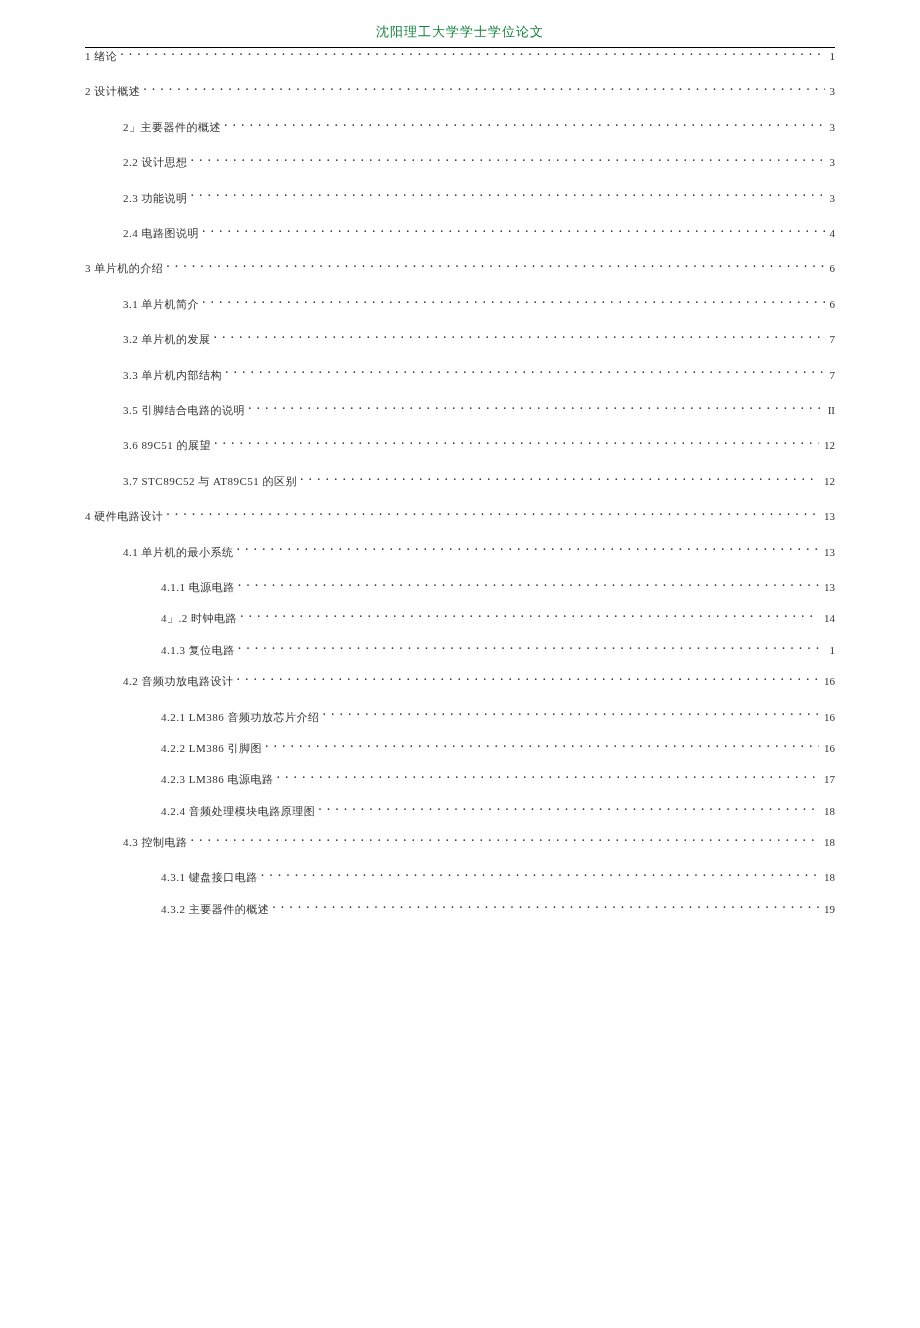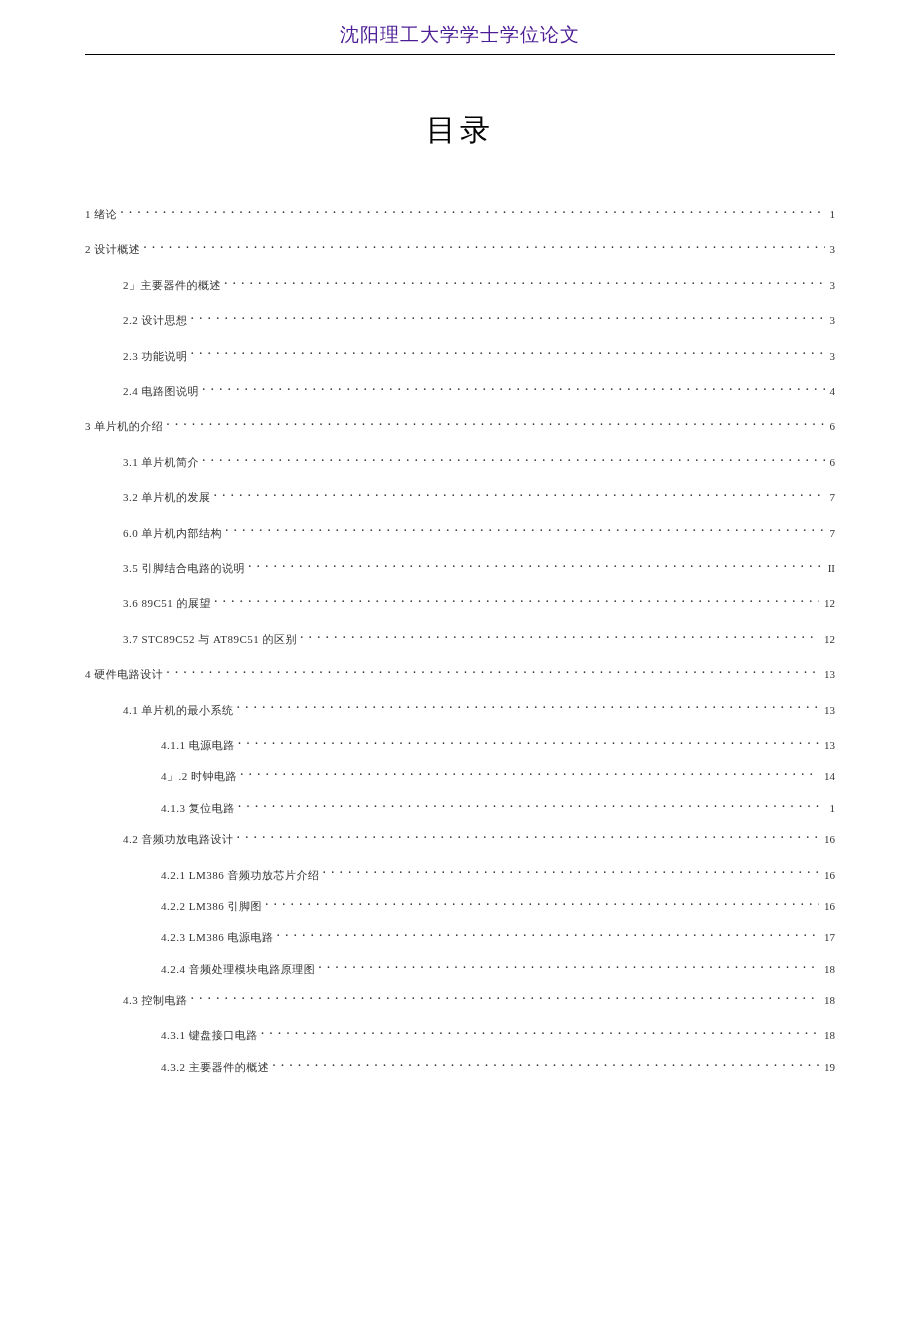--- a/index.html
+++ b/index.html
@@ -12,22 +12,22 @@
     }
     .page {
       padding: 0 85px 40px 85px;
     }
     .header-wrap {
       text-align: center;
       padding-top: 22px;
       padding-bottom: 6px;
     }
     .running-header {
-      font-size: 19px;
-      color: #4c1d95;
+      font-size: 13px;
+      color: #15803d;
       display: inline-block;
       letter-spacing: 1px;
     }
     .header-rule {
       border: none;
       border-top: 1.5px solid #000;
       margin: 0 85px;
     }
     .title {
       font-size: 30px;
@@ -77,21 +77,20 @@
   </style>
 </head>
 <body>
 
 <div class="header-wrap">
   <span class="running-header">沈阳理工大学学士学位论文</span>
 </div>
 <hr class="header-rule">
 
 <div class="page">
-  <h1 class="title">目录</h1>
   <div id="toc-container">
       <div class="toc-entry lvl1">
         <span class="toc-label">1  绪论</span>
         <span class="toc-leader"></span>
         <span class="toc-page">1</span>
       </div>
       <div class="toc-entry lvl1">
         <span class="toc-label">2 设计概述</span>
         <span class="toc-leader"></span>
         <span class="toc-page">3</span>
@@ -125,21 +124,21 @@
         <span class="toc-label">3.1 单片机简介</span>
         <span class="toc-leader"></span>
         <span class="toc-page">6</span>
       </div>
       <div class="toc-entry lvl2">
         <span class="toc-label">3.2 单片机的发展</span>
         <span class="toc-leader"></span>
         <span class="toc-page">7</span>
       </div>
       <div class="toc-entry lvl2">
-        <span class="toc-label">6.0 单片机内部结构</span>
+        <span class="toc-label">3.3 单片机内部结构</span>
         <span class="toc-leader"></span>
         <span class="toc-page">7</span>
       </div>
       <div class="toc-entry lvl2">
         <span class="toc-label">3.5 引脚结合电路的说明</span>
         <span class="toc-leader"></span>
         <span class="toc-page">II</span>
       </div>
       <div class="toc-entry lvl2">
         <span class="toc-label">3.6 89C51 的展望</span>

